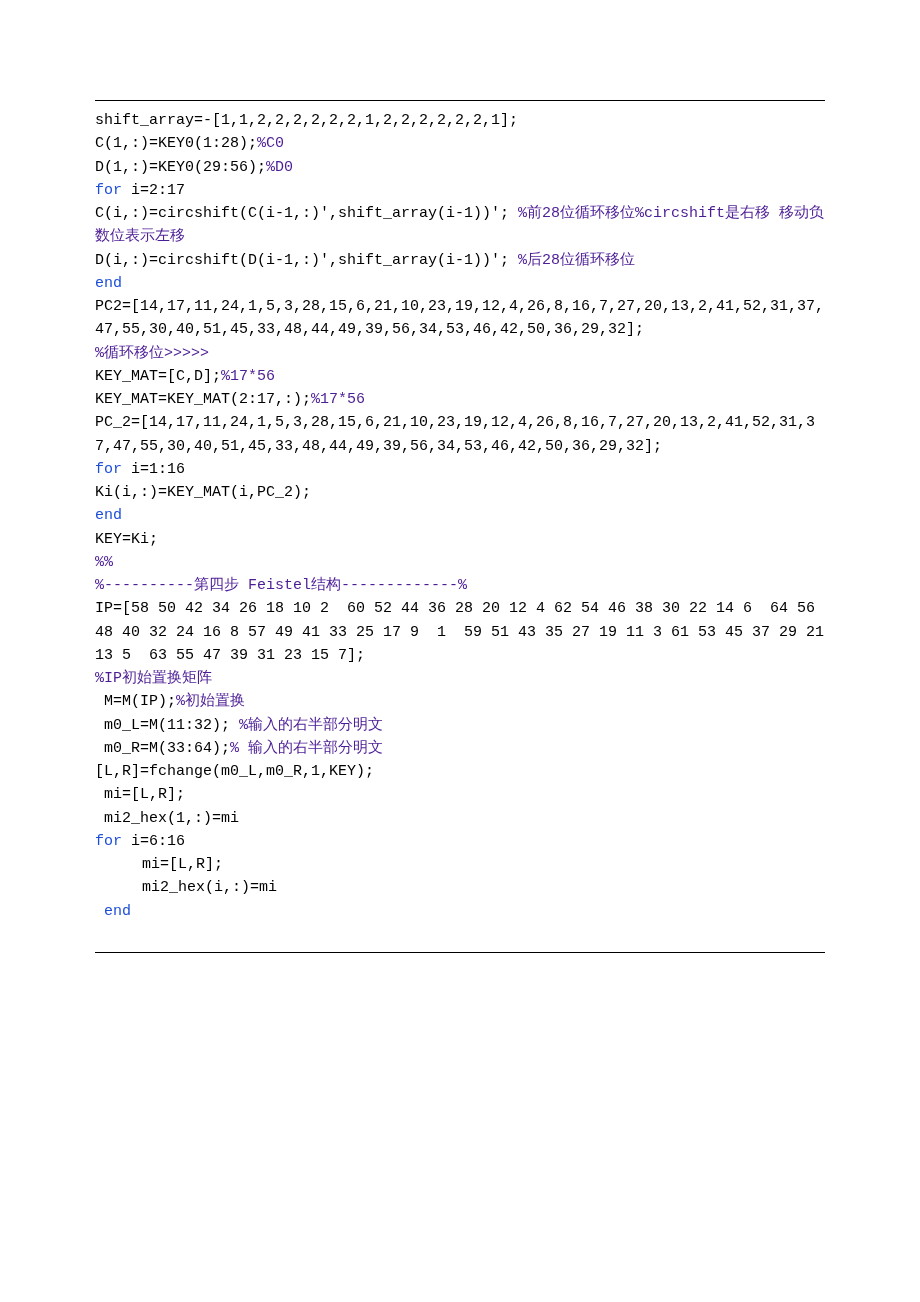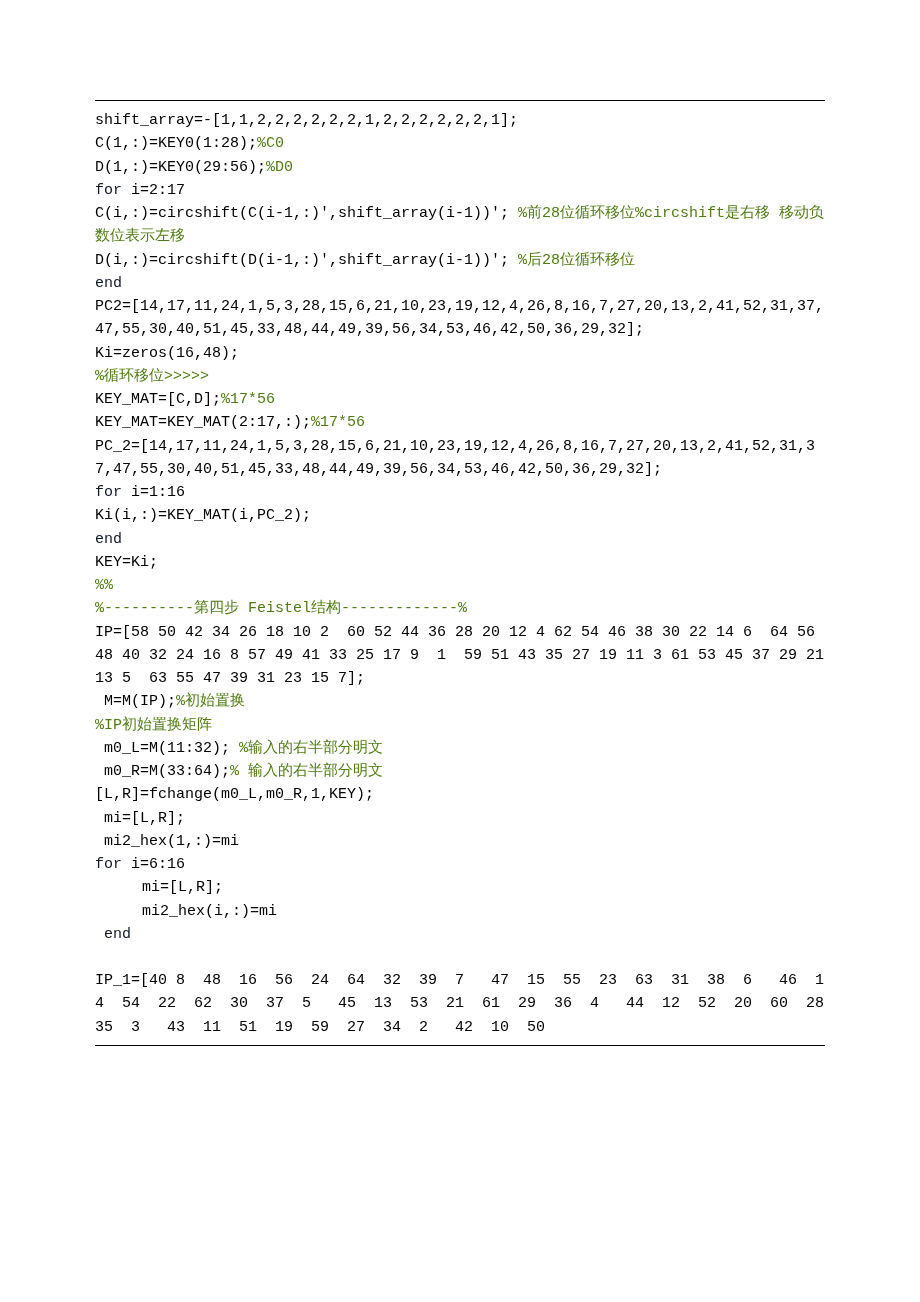--- a/index.html
+++ b/index.html
@@ -21,60 +21,58 @@
     border: none;
     border-top: 1px solid #000;
     margin: 0 0 8px 0;
   }
   hr.bottom {
     border: none;
     border-top: 1px solid #000;
     margin: 6px 0 0 0;
   }
   .line { white-space: pre-wrap; word-break: break-all; }
-  .k { color: #0f172a; } 
-  .c { color: #4d7c0f; } 
+  .k { color: #1d4ed8; } 
+  .c { color: #4c1d95; } 
   .indent1 { padding-left: 38px; }
   .indent05 { padding-left: 9px; }
   .spacer { height: 23px; }
 </style>
 </head>
 <body>
 
 <div class="page">
   <hr class="top">
   <div id="code">
       <div class="line"><span>shift_array=-[1,1,2,2,2,2,2,2,1,2,2,2,2,2,2,1];</span></div>
       <div class="line"><span>C(1,:)=KEY0(1:28);</span><span class="c">%C0</span></div>
       <div class="line"><span>D(1,:)=KEY0(29:56);</span><span class="c">%D0</span></div>
       <div class="line"><span class="k">for </span><span>i=2:17</span></div>
       <div class="line"><span>C(i,:)=circshift(C(i-1,:)',shift_array(i-1))'; </span><span class="c">%前28位循环移位%circshift是右移 移动负数位表示左移</span></div>
       <div class="line"><span>D(i,:)=circshift(D(i-1,:)',shift_array(i-1))'; </span><span class="c">%后28位循环移位</span></div>
       <div class="line"><span class="k">end</span></div>
       <div class="line"><span>PC2=[14,17,11,24,1,5,3,28,15,6,21,10,23,19,12,4,26,8,16,7,27,20,13,2,41,52,31,37,47,55,30,40,51,45,33,48,44,49,39,56,34,53,46,42,50,36,29,32];</span></div>
-      <div class="line"><span>Ki=zeros(16,48);</span></div>
       <div class="line"><span class="c">%循环移位&gt;&gt;&gt;&gt;&gt;</span></div>
       <div class="line"><span>KEY_MAT=[C,D];</span><span class="c">%17*56</span></div>
       <div class="line"><span>KEY_MAT=KEY_MAT(2:17,:);</span><span class="c">%17*56</span></div>
       <div class="line"><span>PC_2=[14,17,11,24,1,5,3,28,15,6,21,10,23,19,12,4,26,8,16,7,27,20,13,2,41,52,31,37,47,55,30,40,51,45,33,48,44,49,39,56,34,53,46,42,50,36,29,32];</span></div>
       <div class="line"><span class="k">for </span><span>i=1:16</span></div>
       <div class="line"><span>Ki(i,:)=KEY_MAT(i,PC_2);</span></div>
       <div class="line"><span class="k">end</span></div>
       <div class="line"><span>KEY=Ki;</span></div>
       <div class="line"><span class="c">%%</span></div>
       <div class="line"><span class="c">%----------第四步 Feistel结构-------------%</span></div>
       <div class="line"><span>IP=[58 50 42 34 26 18 10 2  60 52 44 36 28 20 12 4 62 54 46 38 30 22 14 6  64 56 48 40 32 24 16 8 57 49 41 33 25 17 9  1  59 51 43 35 27 19 11 3 61 53 45 37 29 21 13 5  63 55 47 39 31 23 15 7];</span></div>
+      <div class="line"><span class="c">%IP初始置换矩阵</span></div>
       <div class="line"><span> M=M(IP);</span><span class="c">%初始置换</span></div>
-      <div class="line"><span class="c">%IP初始置换矩阵</span></div>
       <div class="line"><span> m0_L=M(11:32); </span><span class="c">%输入的右半部分明文</span></div>
       <div class="line"><span> m0_R=M(33:64);</span><span class="c">% 输入的右半部分明文</span></div>
       <div class="line"><span>[L,R]=fchange(m0_L,m0_R,1,KEY);</span></div>
       <div class="line"><span> mi=[L,R];</span></div>
       <div class="line"><span> mi2_hex(1,:)=mi</span></div>
       <div class="line"><span class="k">for </span><span>i=6:16</span></div>
       <div class="line indent1"><span> mi=[L,R];</span></div>
       <div class="line indent1"><span> mi2_hex(i,:)=mi</span></div>
       <div class="line indent05"><span class="k">end</span></div>
       <div class="spacer"></div>
-      <div class="line"><span>IP_1=[40 8  48  16  56  24  64  32  39  7   47  15  55  23  63  31  38  6   46  14  54  22  62  30  37  5   45  13  53  21  61  29  36  4   44  12  52  20  60  28  35  3   43  11  51  19  59  27  34  2   42  10  50  </span></div>
     </div>
   <hr class="bottom">
 </div>
 
 </body></html>

